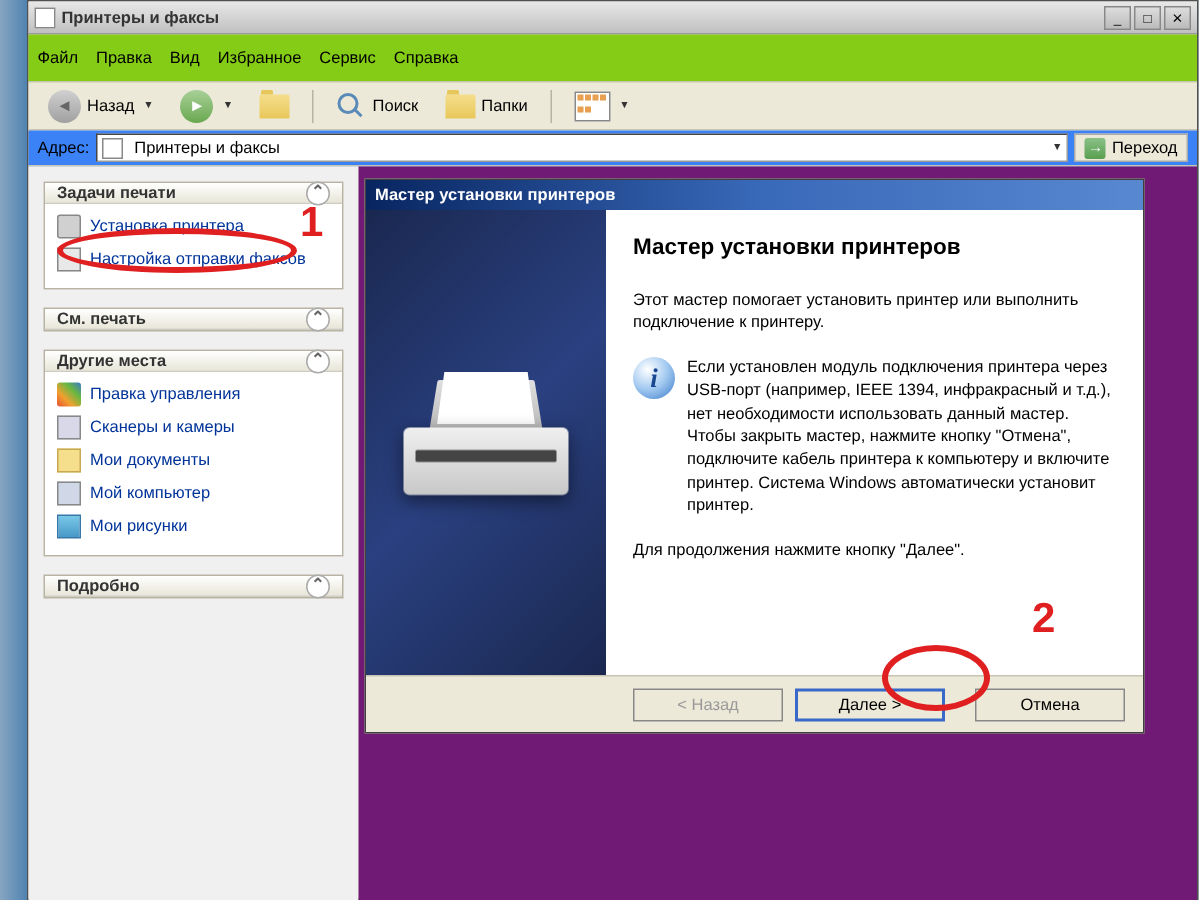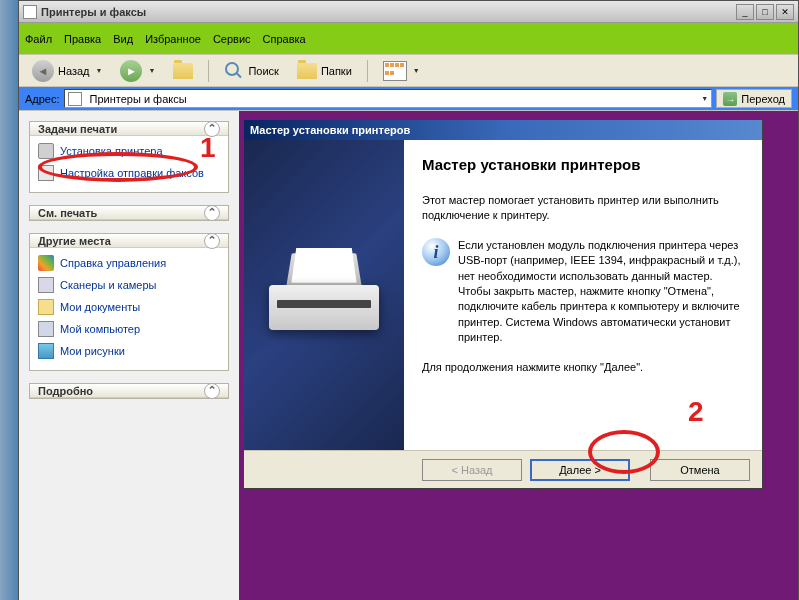--- a/index.html
+++ b/index.html
@@ -174,21 +174,21 @@
       </div>
 
       <div class="panel">
         <div class="panel-header">
           <span>Другие места</span>
           <span class="collapse">⌃</span>
         </div>
         <div class="panel-body">
           <div class="panel-item">
             <span class="item-icon icon-cp"></span>
-            <span>Справка управления</span>
+            <span>Правка управления</span>
           </div>
           <div class="panel-item">
             <span class="item-icon icon-scan"></span>
             <span>Сканеры и камеры</span>
           </div>
           <div class="panel-item">
             <span class="item-icon icon-doc"></span>
             <span>Мои документы</span>
           </div>
           <div class="panel-item">

